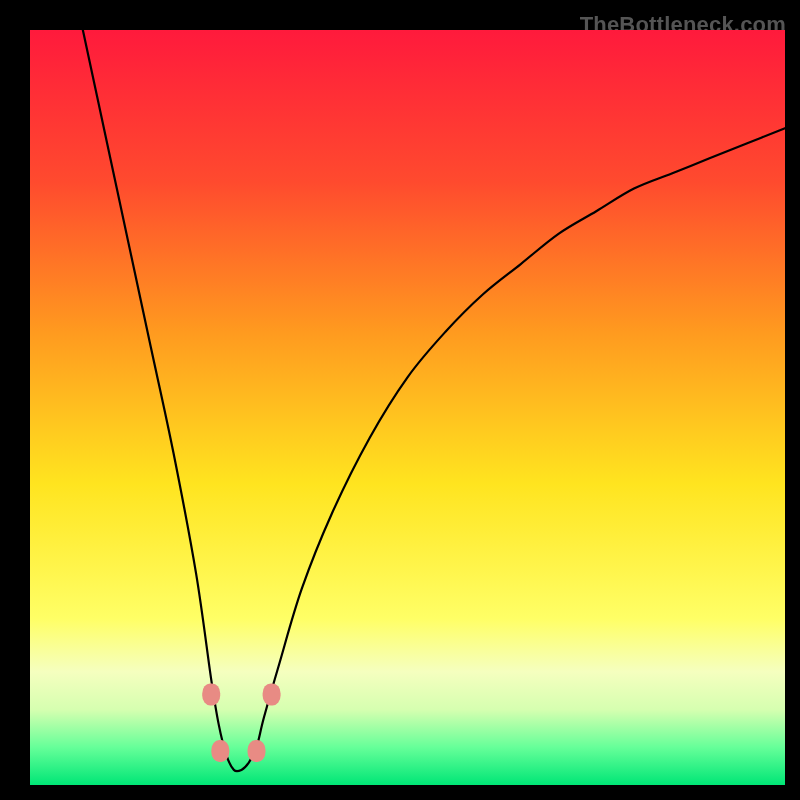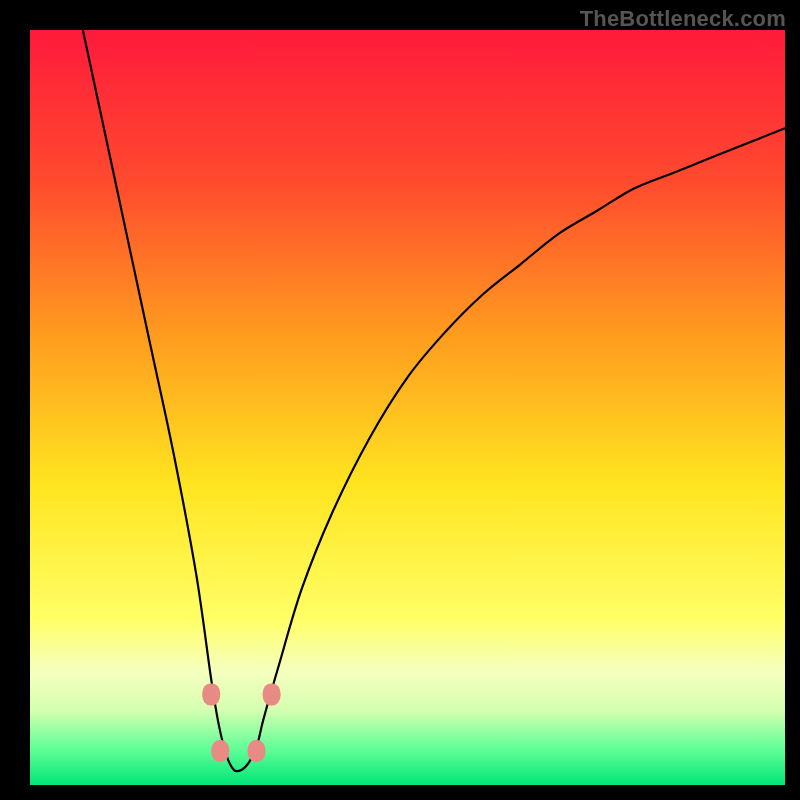--- a/index.html
+++ b/index.html
@@ -29,21 +29,21 @@
   svg.curve {
     position: absolute;
     left: 0;
     top: 0;
     width: 755px;
     height: 755px;
     overflow: visible;
   }
   .watermark {
     position: absolute;
-    top: 6px;
+    top: 12px;
     right: 14px;
     font-size: 22px;
     font-weight: 600;
     color: #555;
     letter-spacing: 0.2px;
     user-select: none;
   }
 </style>
 </head>
 <body>

